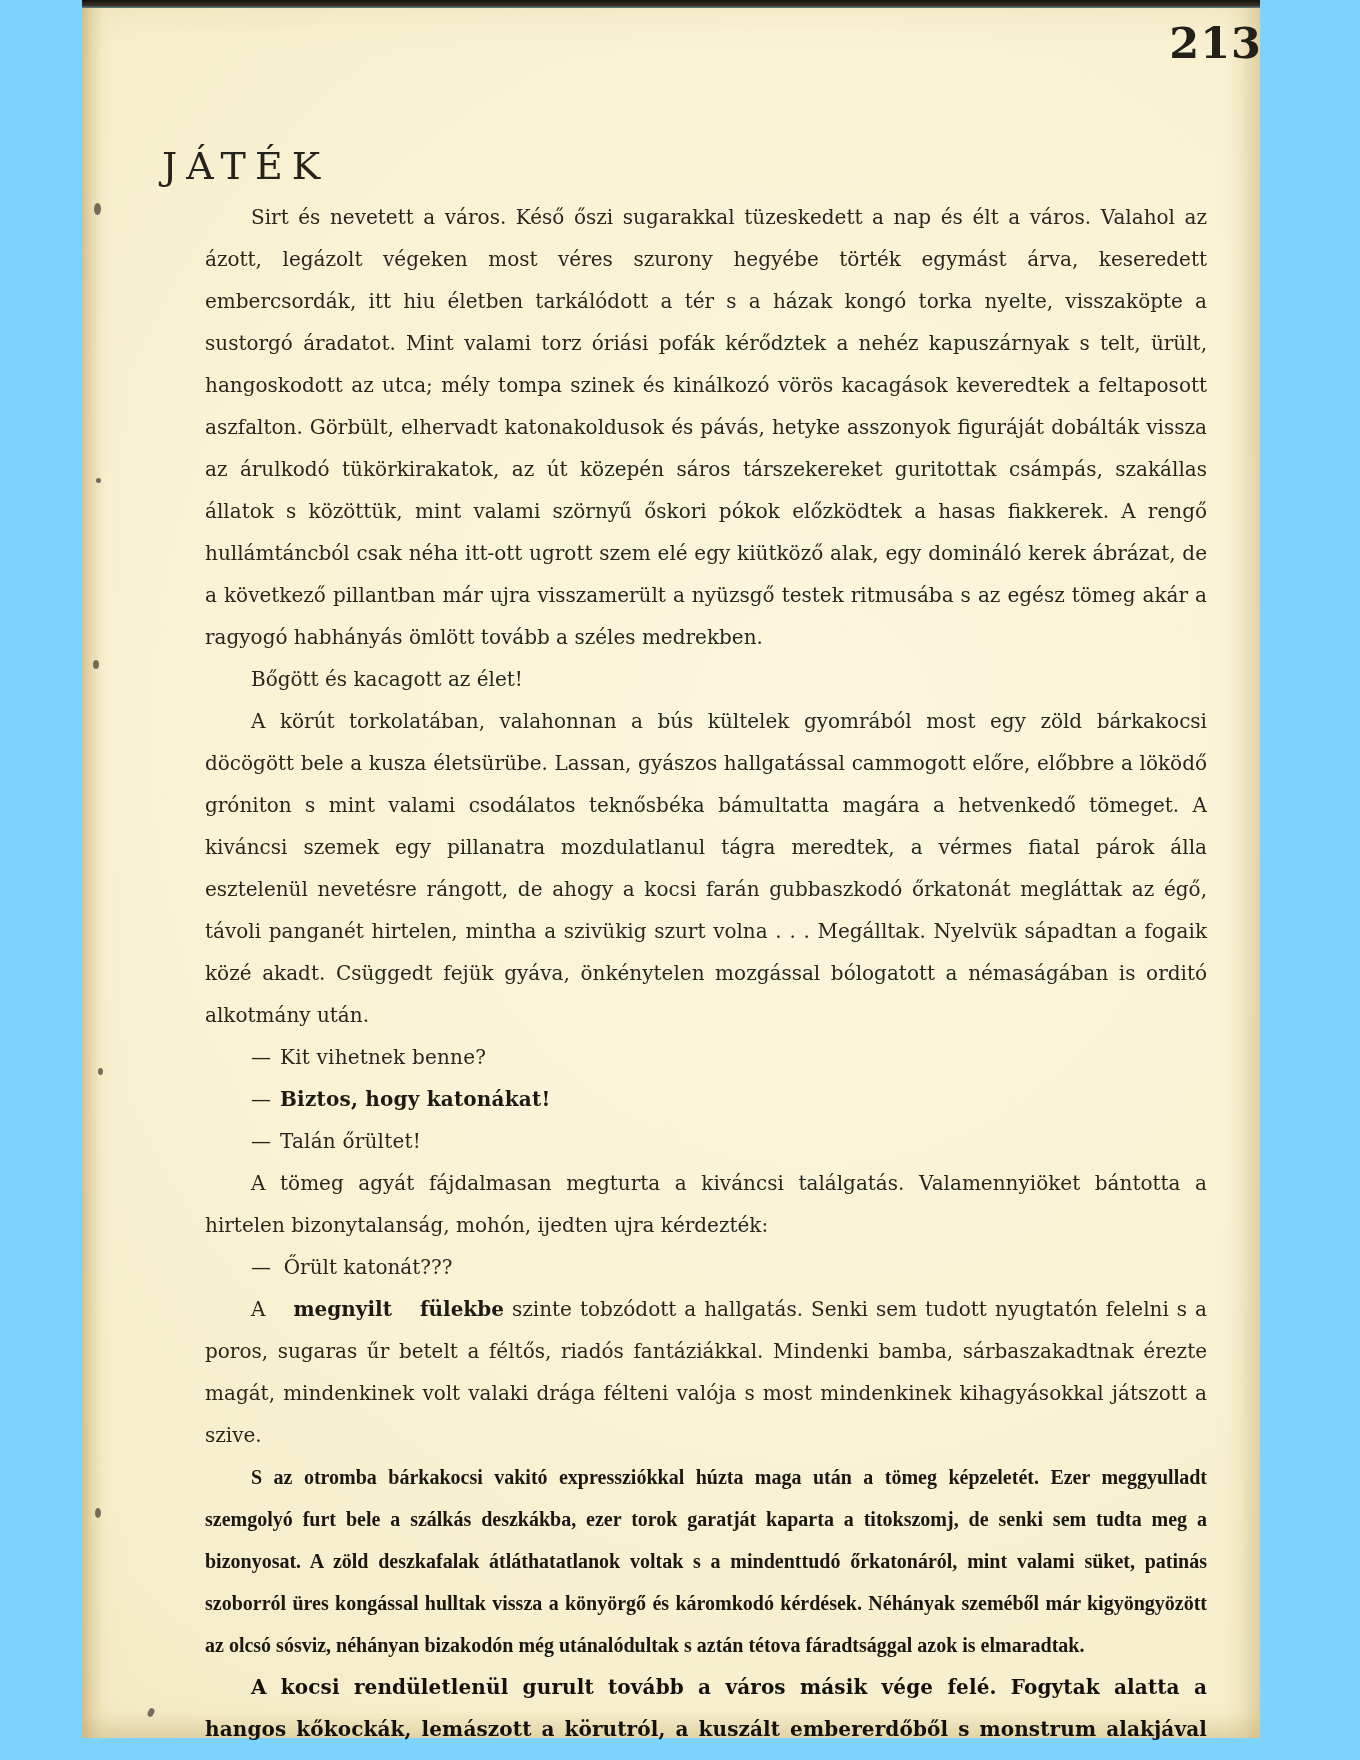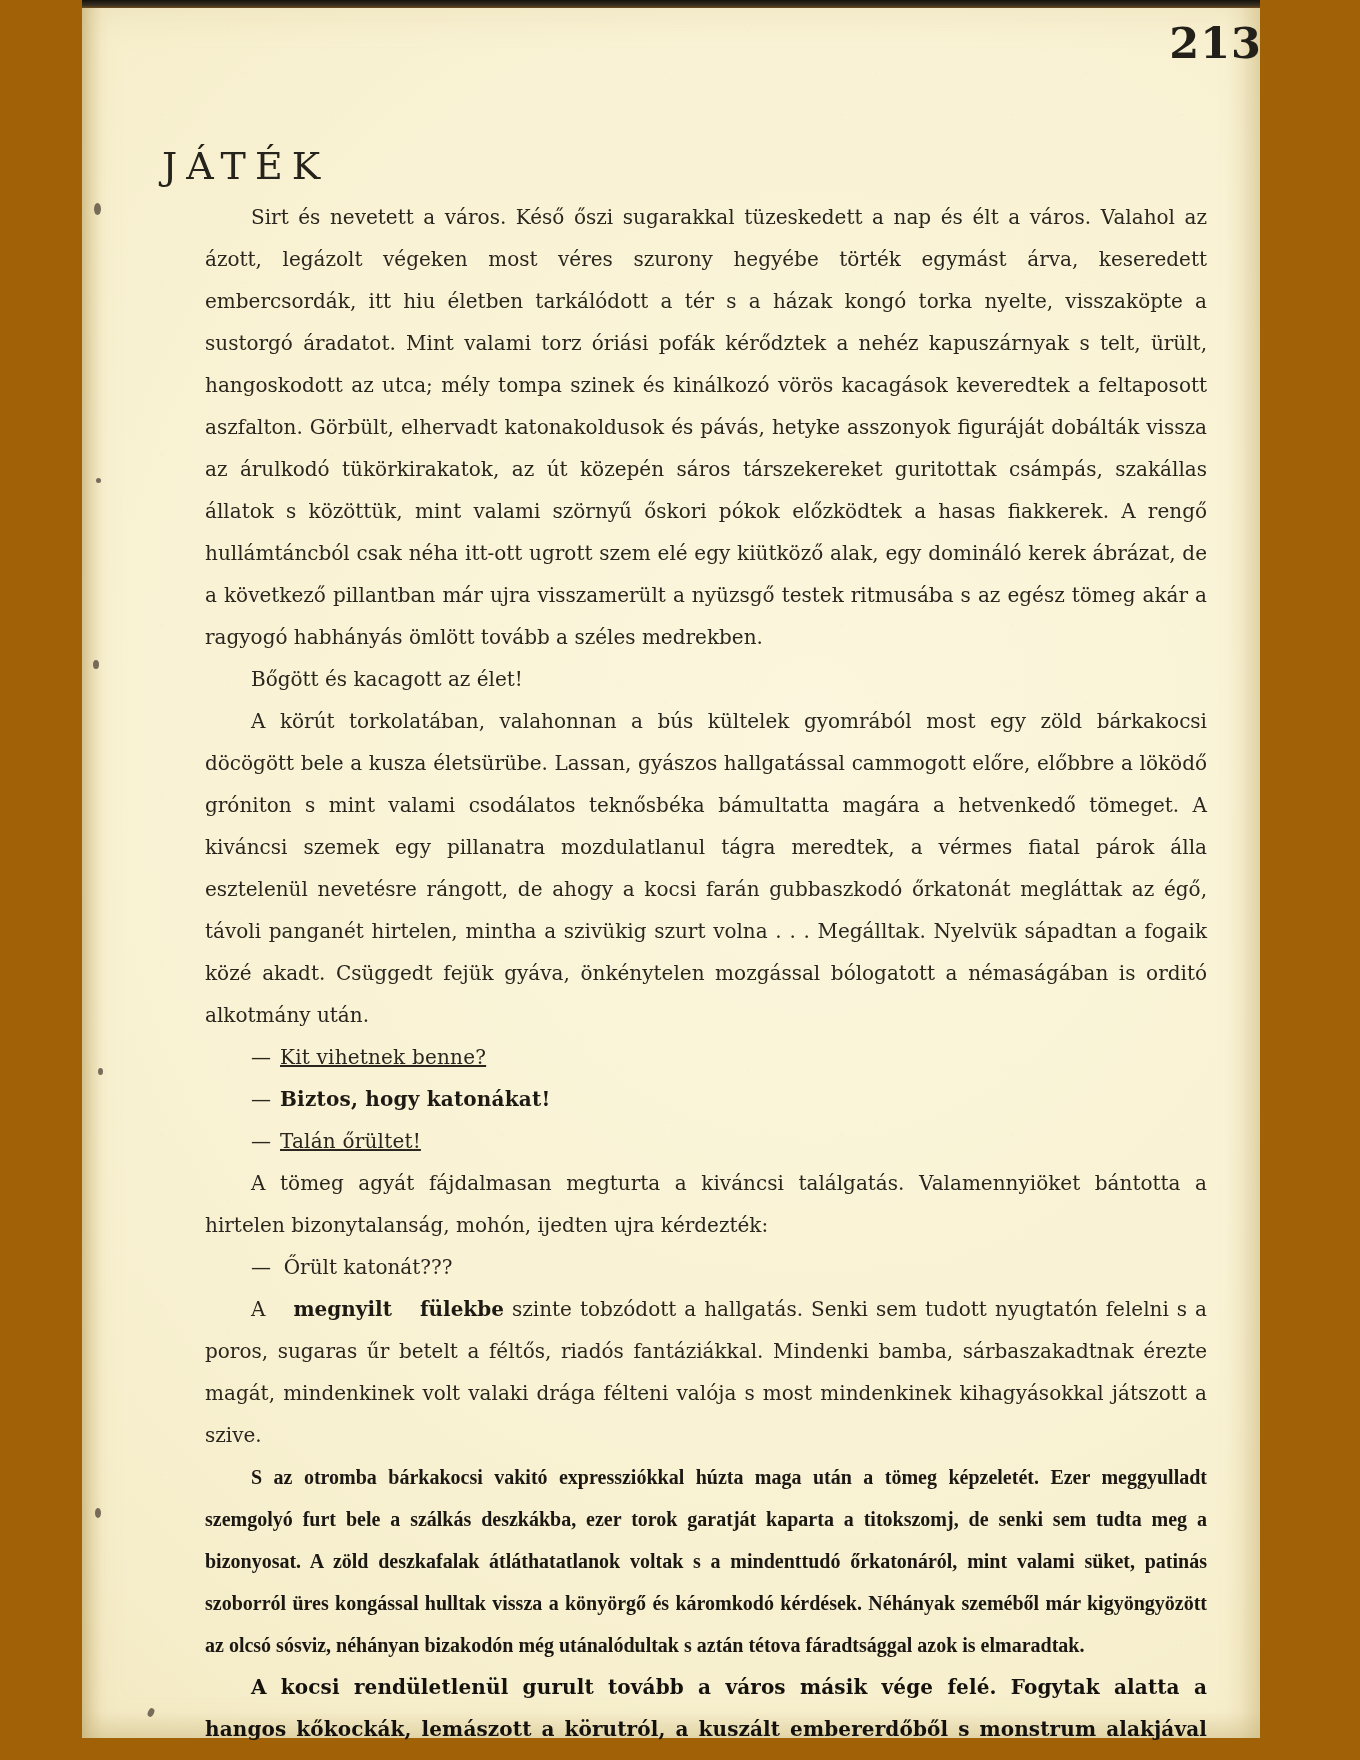--- a/index.html
+++ b/index.html
@@ -13,21 +13,21 @@
     height: 1760px;
     overflow: hidden;
     font-family: "DejaVu Serif", "Liberation Serif", serif;
   }
 
   
   #scan {
     position: relative;
     width: 1360px;
     height: 1760px;
-    background: #a16207;
+    background: #7dd3fc;
   }
 
   
   #paper {
     position: absolute;
     left: 82px;
     top: 8px;
     width: 1178px;
     height: 1730px;
     background:
@@ -154,21 +154,21 @@
   }
   #dialogue li {
     text-indent: 0;
     white-space: nowrap;
     letter-spacing: .2px;
   }
   #dialogue li .dash {
     display: inline-block;
     width: 1.45em;
   }
-  .q-plain  { color: #2a261e; text-decoration: underline; }
+  .q-plain  { color: #2a261e; }
   .q-bold   { color: #1d1a14; font-weight: 700; }
 
   .lone {
     text-indent: 2.3em;
     white-space: nowrap;
   }
 </style>
 </head>
 <body>
 

